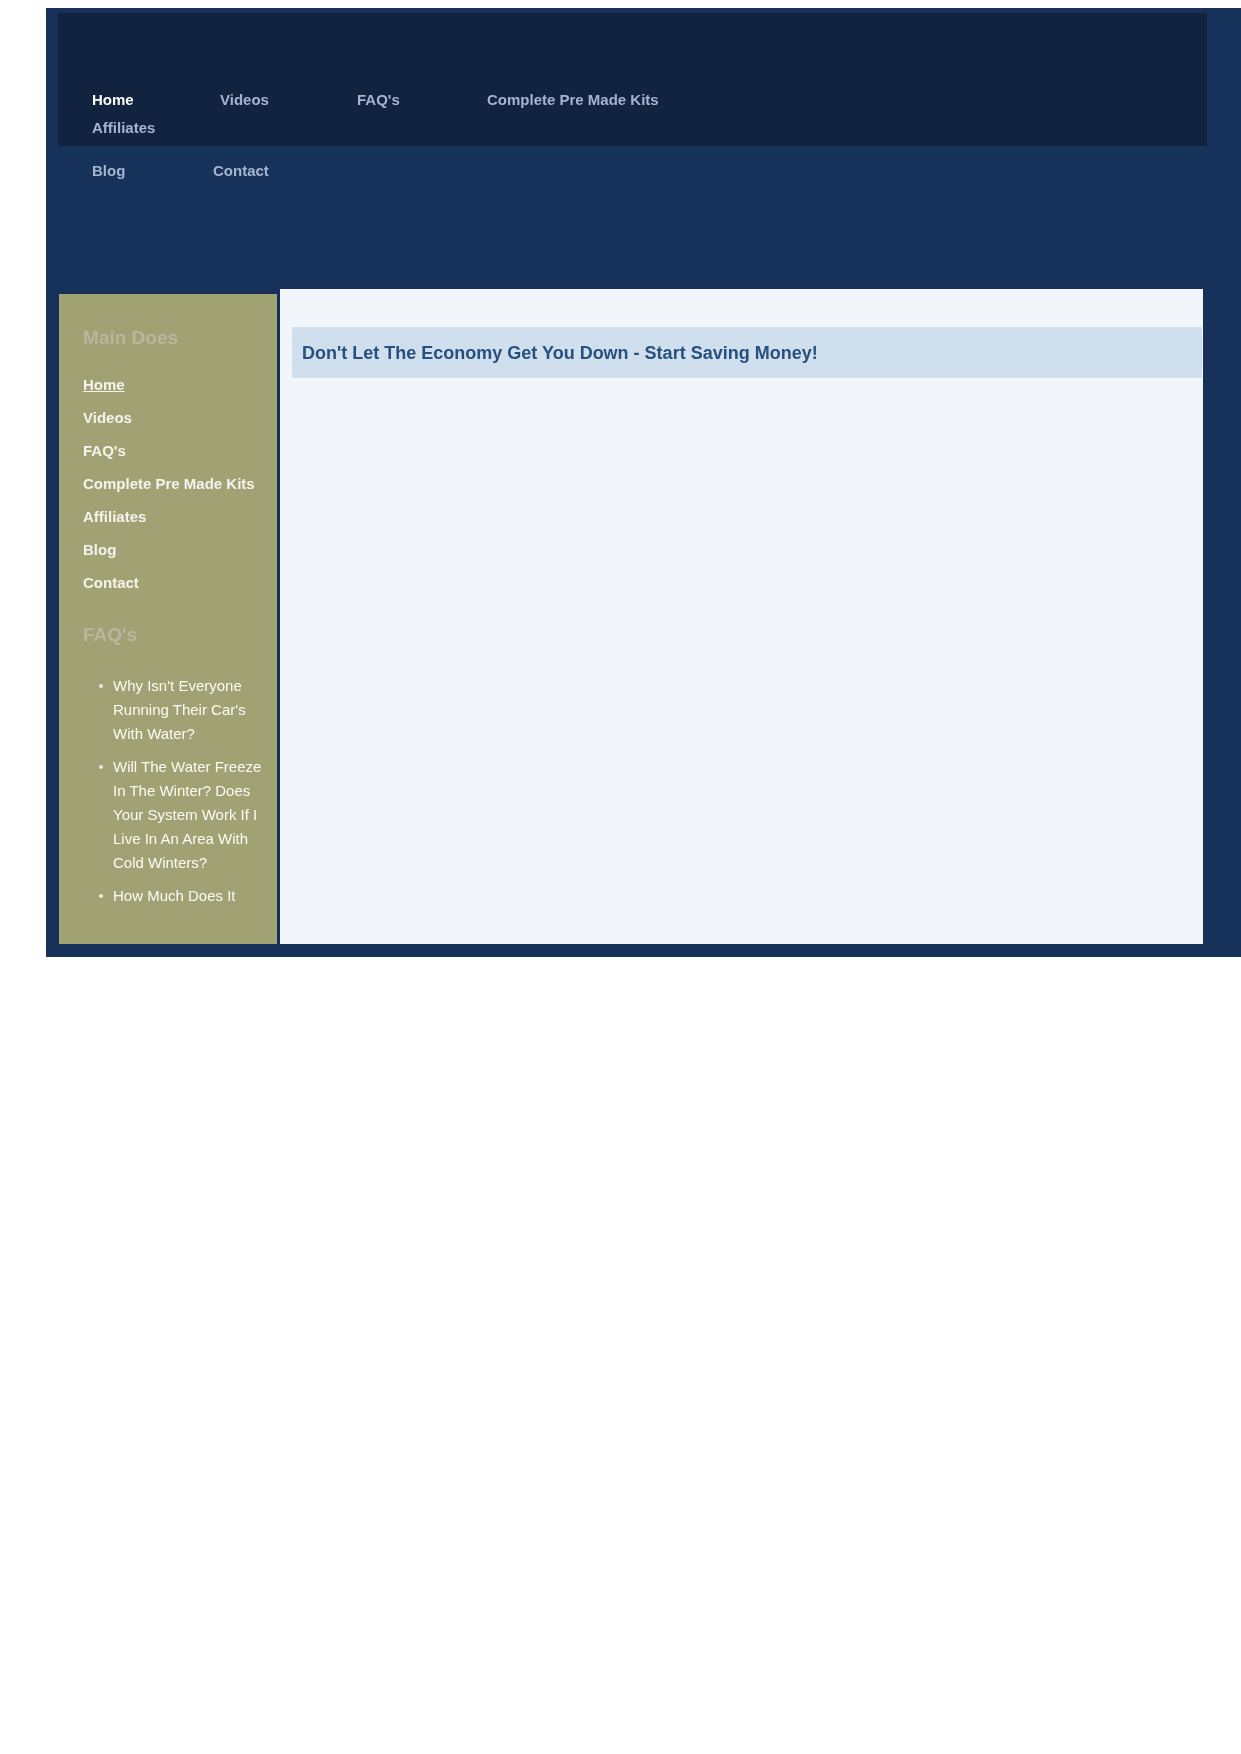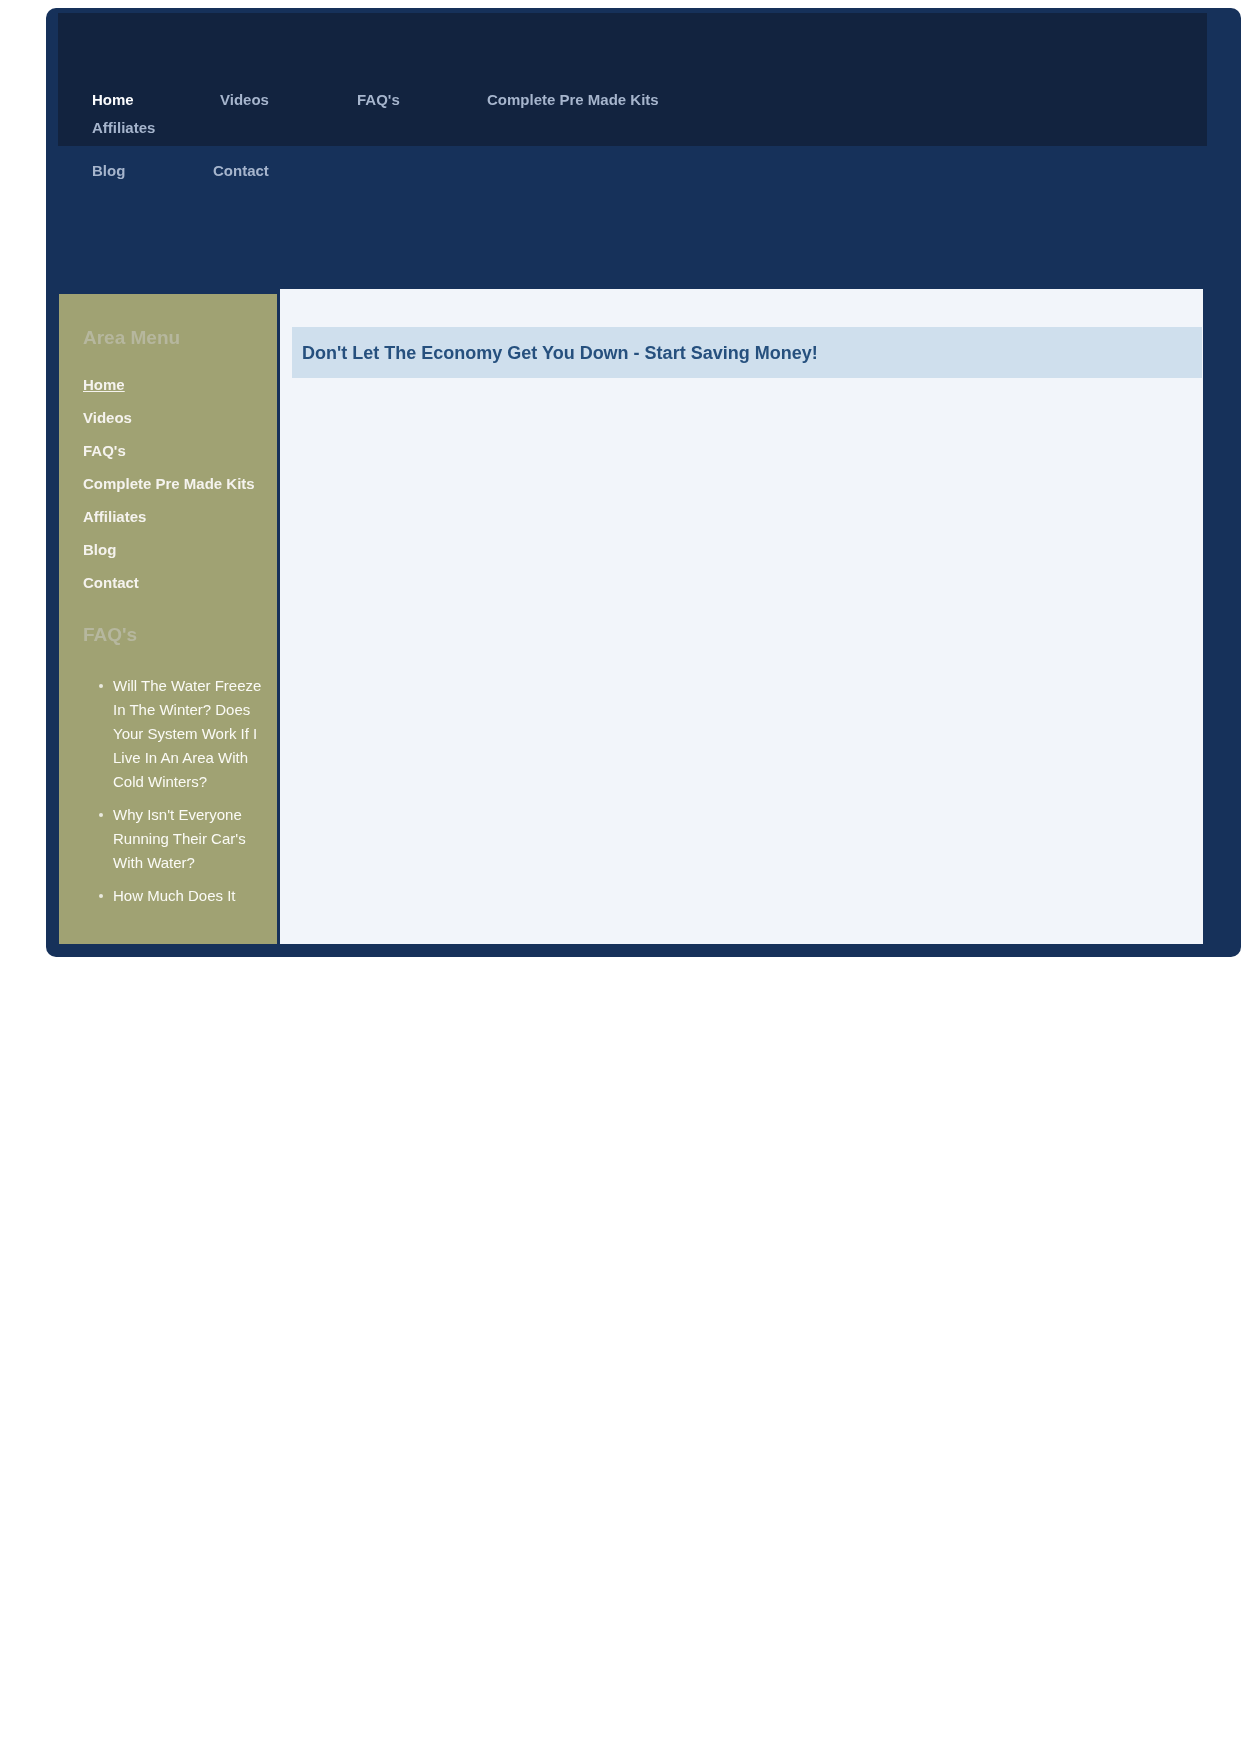--- a/index.html
+++ b/index.html
@@ -21,21 +21,20 @@
     width:1241px;height:1754px;
     background:#ffffff;
     font-family:"Liberation Sans", sans-serif;
     position:relative;
     overflow:hidden;
   }
   .page{
     position:absolute;left:46px;top:8px;
     width:1195px;height:949px;
     background:var(--page-navy);
-    border-radius:10px;
   }
   .header-bar{
     position:absolute;left:12px;top:5px;
     width:1149px;height:133px;
     background:var(--header-bar);
   }
   .tn{
     position:absolute;
     font-size:15px;font-weight:bold;
     color:var(--nav-muted);
@@ -133,35 +132,35 @@
   <a class="tn tn-videos">Videos</a>
   <a class="tn tn-faqs">FAQ's</a>
   <a class="tn tn-kits">Complete Pre Made Kits</a>
   <a class="tn tn-affiliates">Affiliates</a>
   <a class="tn tn-blog">Blog</a>
   <a class="tn tn-contact">Contact</a>
 
   <div class="wrapper">
 
     <div class="sidebar">
-      <h2 class="side-heading menu-title">Area Menu</h2>
+      <h2 class="side-heading menu-title">Main Does</h2>
       <ul class="side-menu">
         <li class="active"><a>Home</a></li>
         <li><a>Videos</a></li>
         <li><a>FAQ's</a></li>
         <li><a>Complete Pre Made Kits</a></li>
         <li><a>Affiliates</a></li>
         <li><a>Blog</a></li>
         <li><a>Contact</a></li>
       </ul>
 
       <h2 class="side-heading faq-title">FAQ's</h2>
       <ul class="faq-list">
+        <li><a>Why Isn't Everyone Running Their Car's With Water?</a></li>
         <li><a>Will The Water Freeze In The Winter? Does Your System Work If I Live In An Area With Cold Winters?</a></li>
-        <li><a>Why Isn't Everyone Running Their Car's With Water?</a></li>
         <li><a>How Much Does It</a></li>
       </ul>
     </div>
 
     <div class="main">
       <div class="banner">
         <h1>Don't Let The Economy Get You Down - Start Saving Money!</h1>
       </div>
     </div>
 

